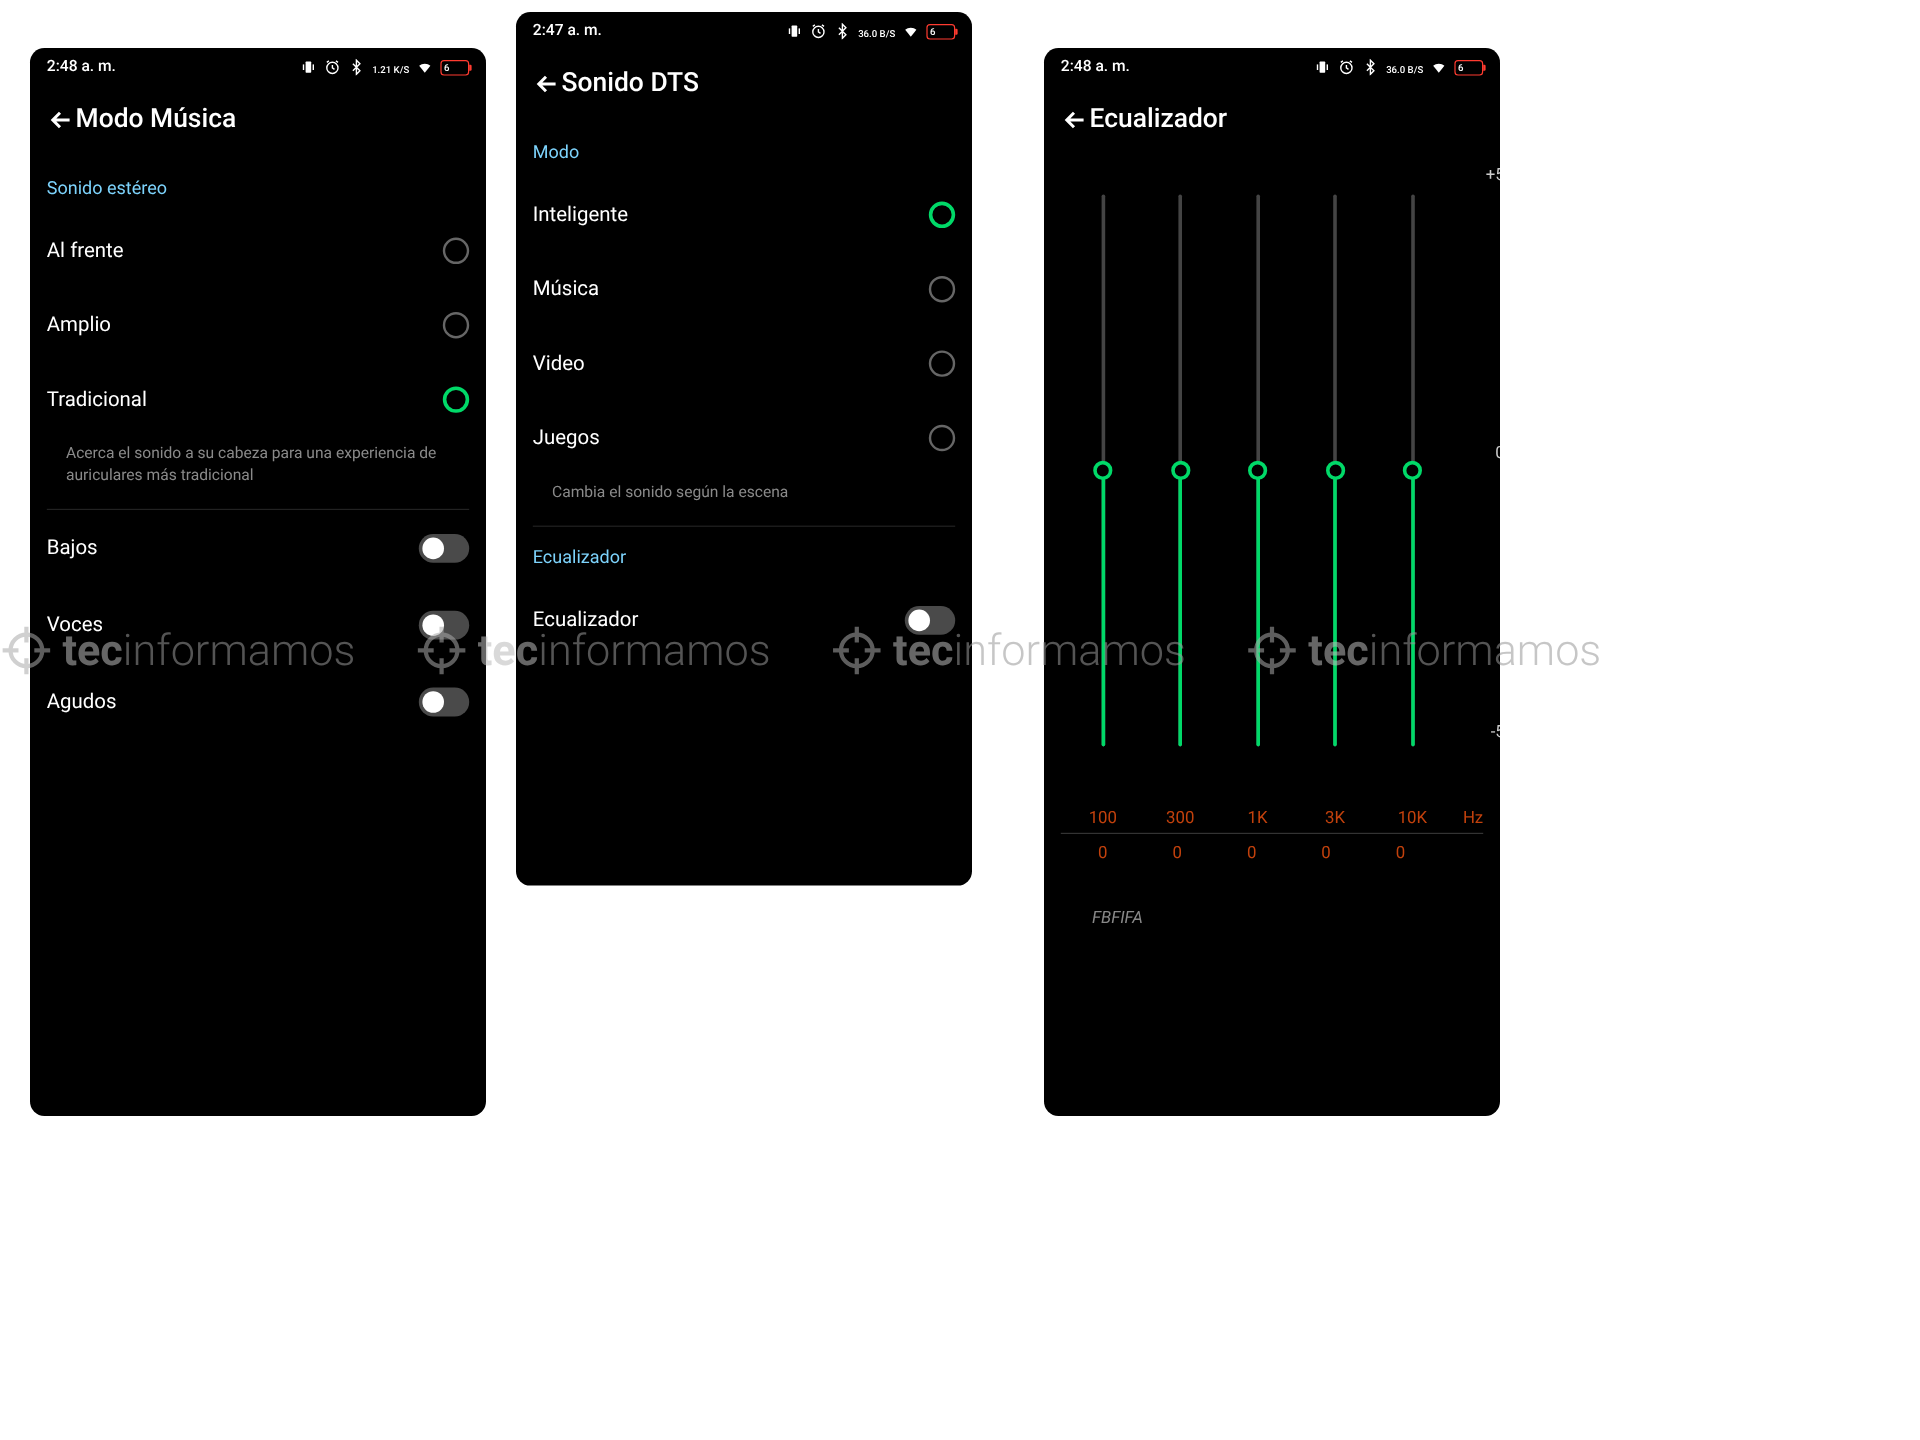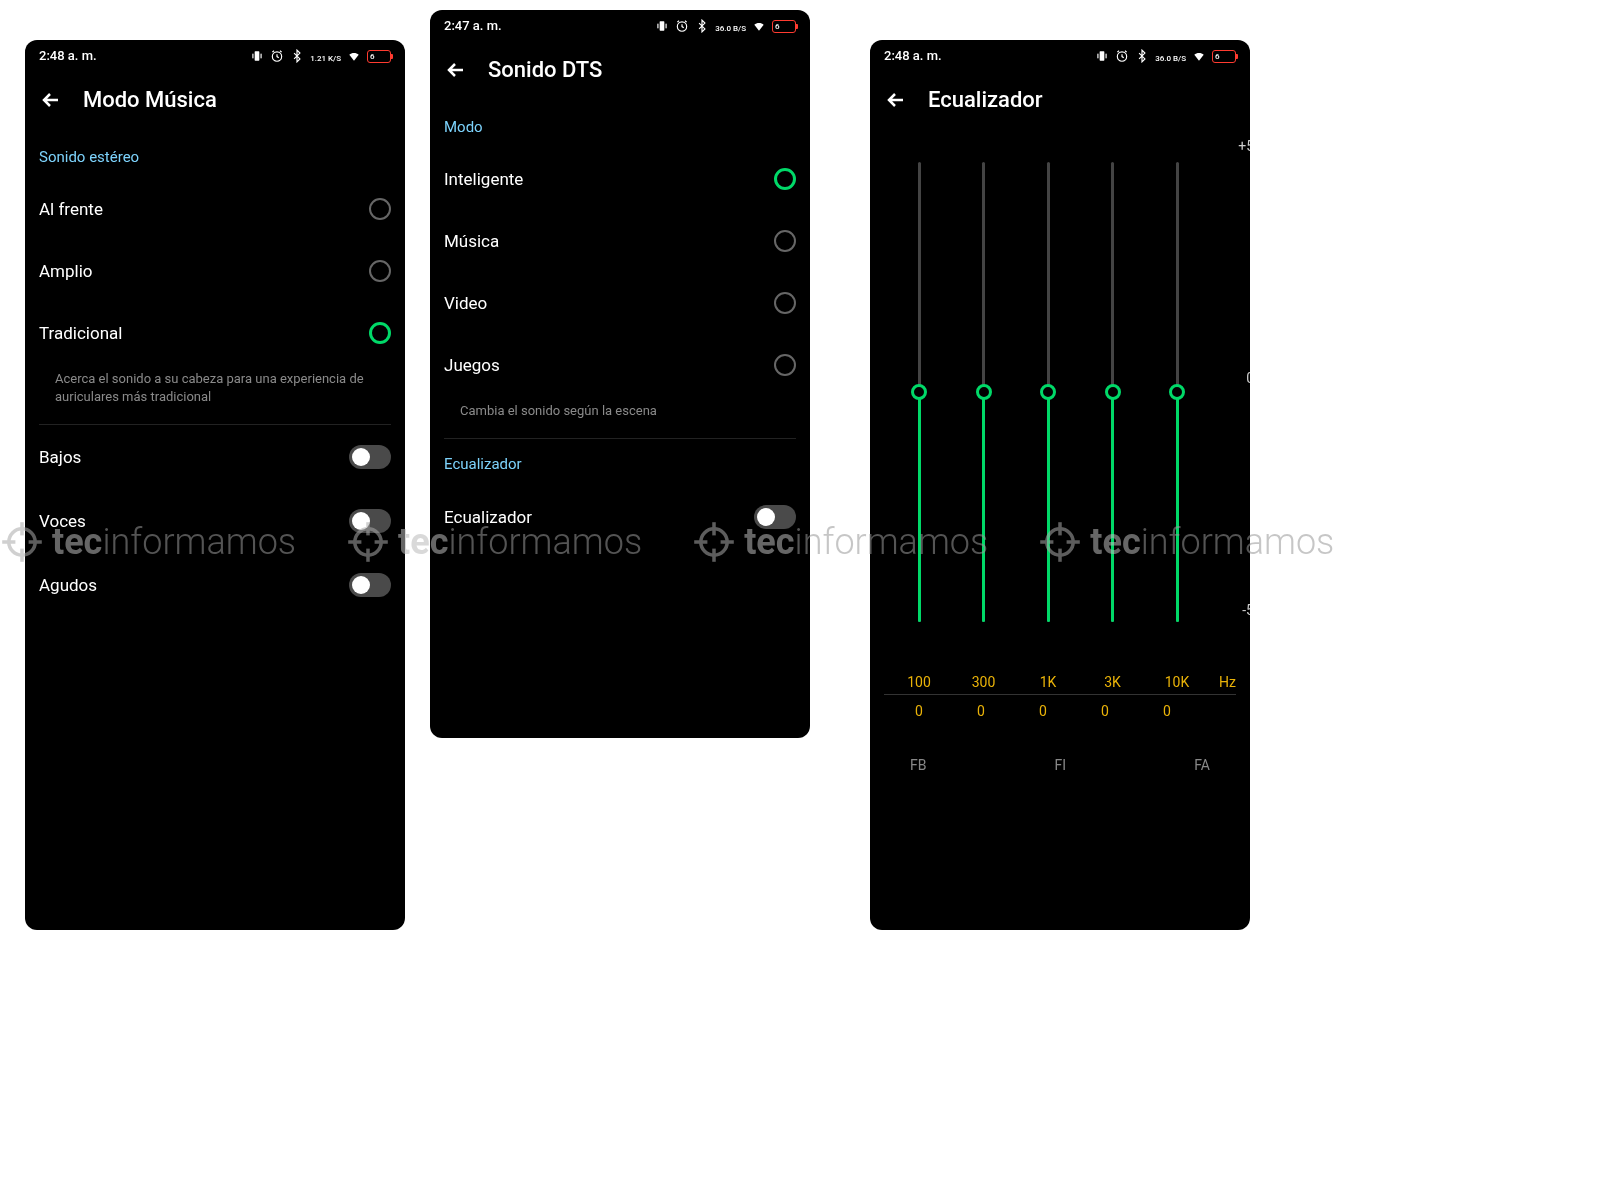--- a/index.html
+++ b/index.html
@@ -42,21 +42,20 @@
       align-items: center;
       padding: 0 2px;
       font-size: 8px;
       color: #fff;
     }
     .battery-box::after { content: ""; position: absolute; right: -3px; top: 3px; width: 2px; height: 5px; background: #ff3b30; border-radius: 0 1px 1px 0; }
 
     .header {
       display: flex;
       align-items: center;
-      gap: 20px;
       padding: 16px 14px 20px 14px;
     }
     .back-arrow { width: 24px; height: 24px; }
     .page-title { font-size: 22px; font-weight: 500; }
 
     .section-label {
       color: #7dd3fc;
       font-size: 15px;
       padding: 16px 14px 12px 14px;
     }
@@ -151,34 +150,35 @@
       background: #000;
       border-radius: 50%;
     }
     .eq-labels-row {
       display: flex;
       justify-content: space-between;
       padding: 10px 10px 4px 10px;
       border-bottom: 1px solid #333;
       margin: 12px 14px 0 14px;
     }
-    .eq-labels-row span, .eq-vals-row span { width: 50px; text-align: center; font-size: 14px; color: #eab308; }
+    .eq-labels-row span, .eq-vals-row span { width: 50px; text-align: center; font-size: 14px; color: #c2410c; }
     .eq-vals-row {
       display: flex;
       justify-content: space-between;
       padding: 8px 10px;
       margin: 0 14px;
     }
     .eq-hz { font-size: 14px; color: #ccc; margin-left: 4px; }
     .eq-presets {
       display: flex;
-      justify-content: space-between;
+      justify-content: flex-start;
       padding: 30px 40px;
       color: #888;
       font-size: 14px;
+      font-style: italic;
     }
 
     .watermark {
       position: absolute;
       top: 520px;
       left: 0;
       width: 100%;
       display: flex;
       align-items: center;
       color: #999;

